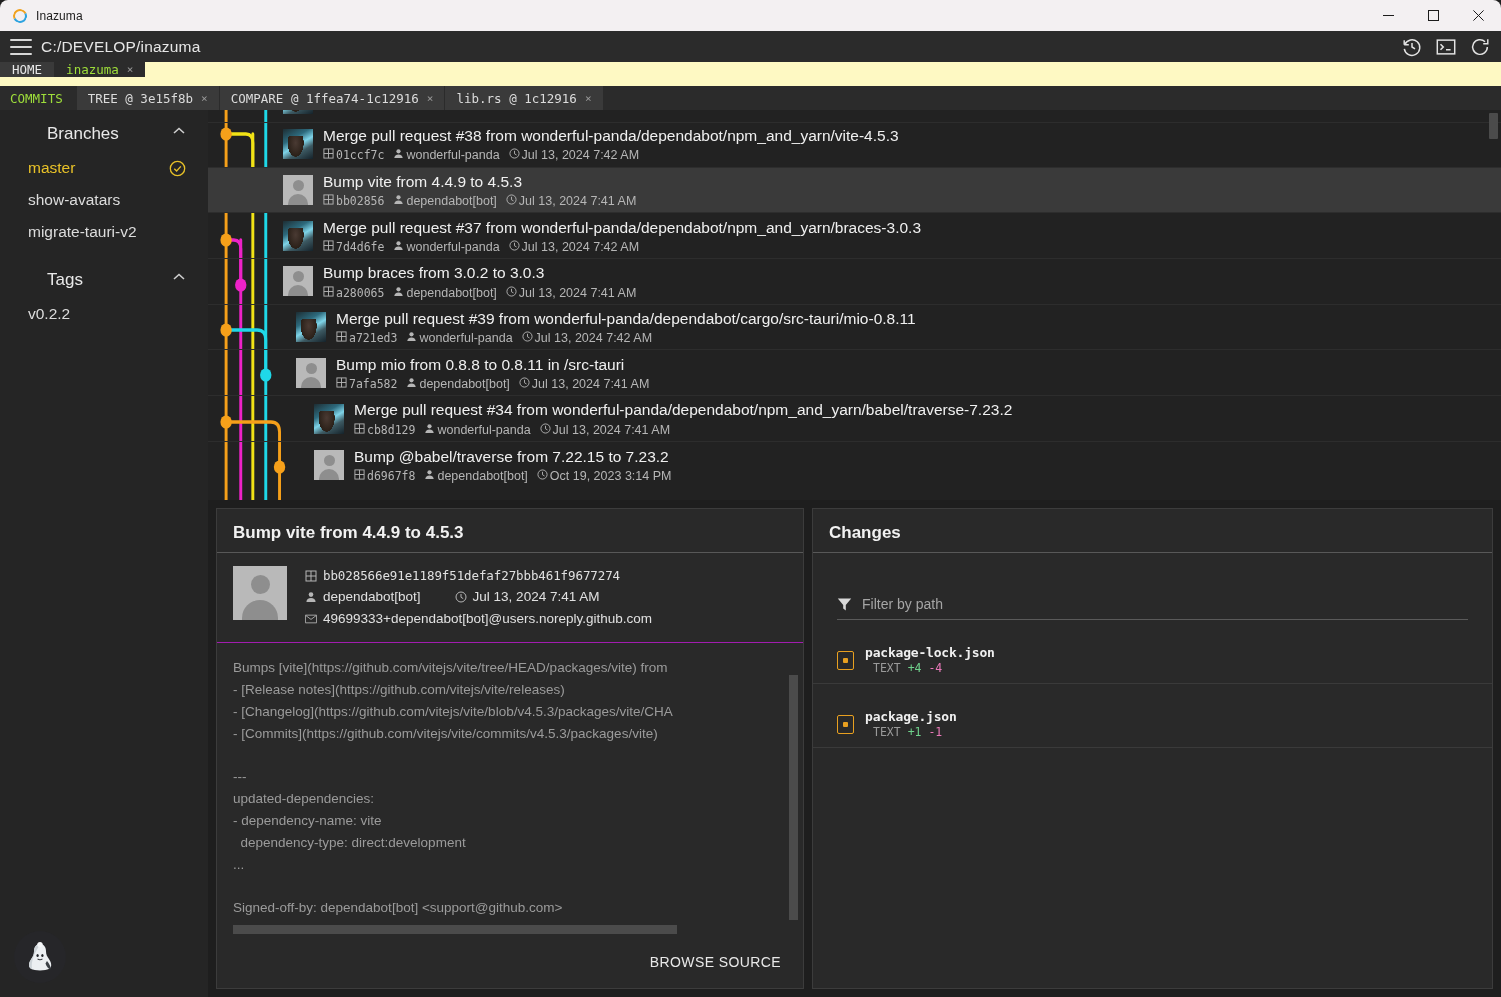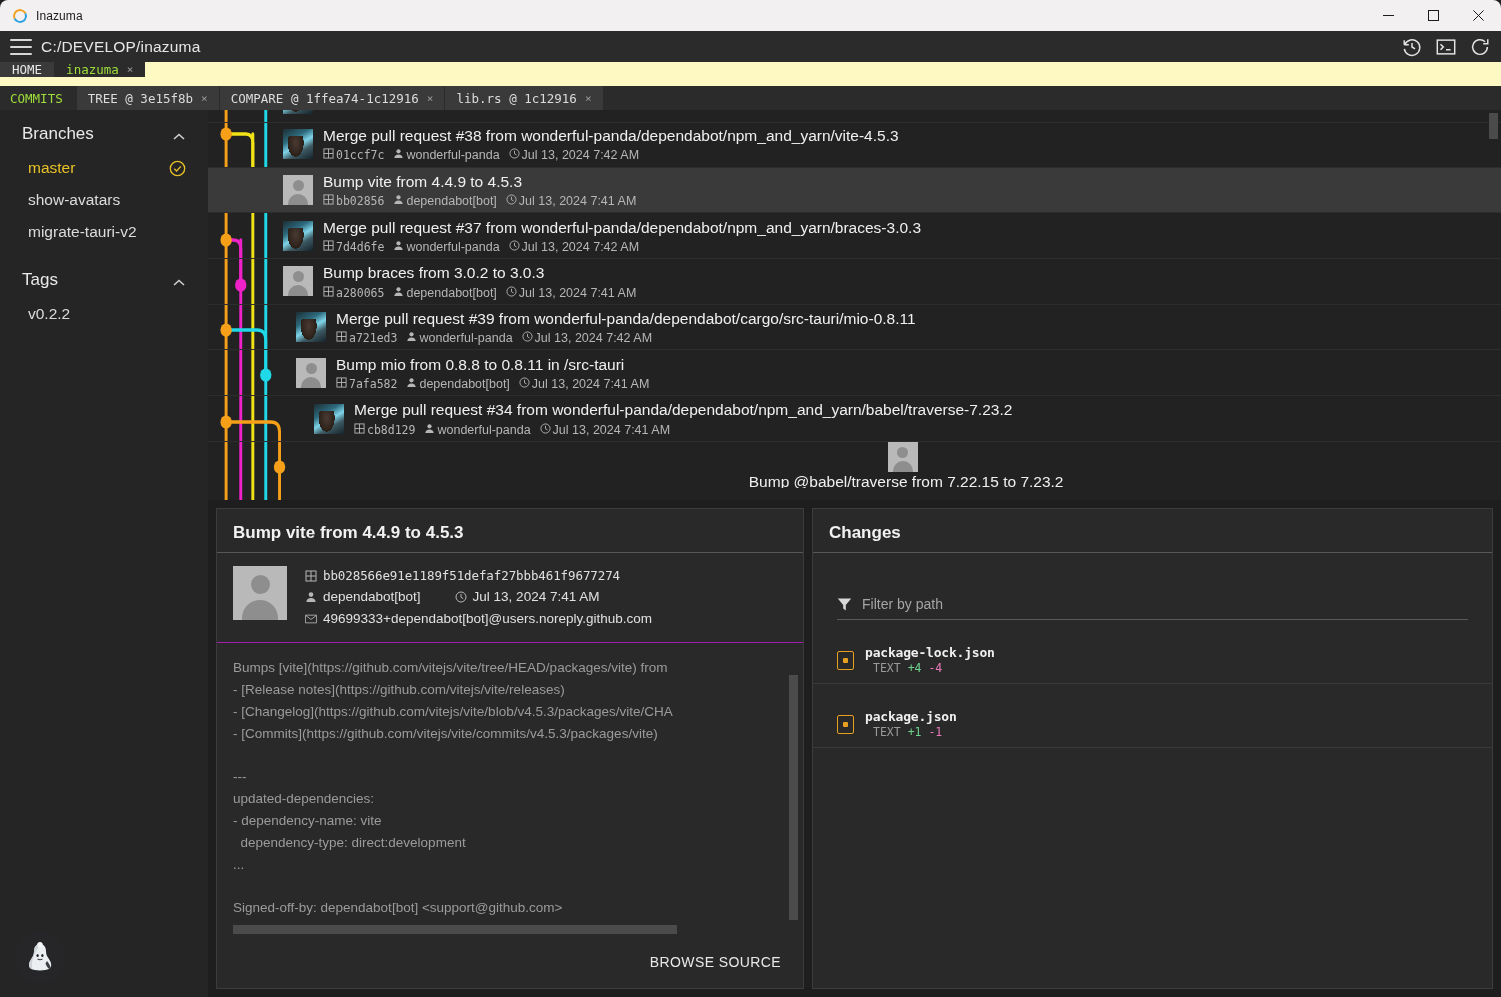--- a/index.html
+++ b/index.html
@@ -48,21 +48,21 @@
     display:flex; align-items:center; padding:0 11px; font-size:12.5px;
     color:#dcdcdc; background:#3a3a3a; cursor:pointer; white-space:nowrap;
     border-right:1px solid #2b2b2b;
   }
   .t2.lbl{ background:#2b2b2b; color:#9ede3a; padding-left:10px; padding-right:14px; border-right:none;}
   .t2 .x{ margin-left:8px; color:#9a9a9a; font-size:11px;}
   
   .shell{ display:flex; height:calc(997px - 31px - 31px - 24px - 24px); }
   
   .sidebar{ width:208px; flex:none; background:#252525; position:relative; }
-  .sec{ display:flex; align-items:flex-end; padding:14px 22px 8px 22px; cursor:pointer;}
+  .sec{ display:flex; align-items:flex-start; padding:14px 22px 8px 22px; cursor:pointer;margin-left:25px;}
   .sec-t{ font-size:17px; color:#e9e9e9;}
   .chev{ margin-left:auto; width:14px; height:14px; color:#cfcfcf;}
   .bitem{ display:flex; align-items:center; padding:7px 22px 7px 28px; font-size:15.5px; color:#dcdcdc; cursor:pointer;}
   .bitem.cur{ color:#e9c228;}
   .bitem .lbl{ white-space:nowrap;}
   .bitem .mark{ margin-left:auto; width:17px; height:17px; color:#e9c228;}
   .mascot{
     position:absolute; left:14px; bottom:14px; width:52px; height:52px; border-radius:50%;
     background:#262629; display:flex; align-items:center; justify-content:center; cursor:pointer;
   }
@@ -509,21 +509,21 @@
                 <svg class="mi" viewBox="0 0 12 12" fill="none" stroke="currentColor" stroke-width="1">
                   <circle cx="6" cy="6" r="5"></circle>
                   <path d="M6 3v3.3l2.2 1.3"></path>
                 </svg>
                 <b style="font-weight:normal">Jul 13, 2024 7:41 AM</b>
               </span>
           </div>
         </div>
       </div>
 
-      <div class="crow" style="top:331.9px; padding-left:106px; border-bottom:none;flex-direction:column;">
+      <div class="crow" style="top:331.9px; padding-left:106px; border-bottom:none;">
         <div class="av gen"></div>
         <div class="ctxt">
           <div class="csum">Bump @babel/traverse from 7.22.15 to 7.23.2</div>
           <div class="cmeta">
             <span>
                 <svg class="mi" viewBox="0 0 12 12" fill="none" stroke="currentColor" stroke-width="1">
                   <rect x="1" y="1" width="10" height="10"></rect>
                   <path d="M1 6h10M6 1v10"></path>
                 </svg>
                 <b class="sha" style="font-weight:normal">d6967f8</b>

